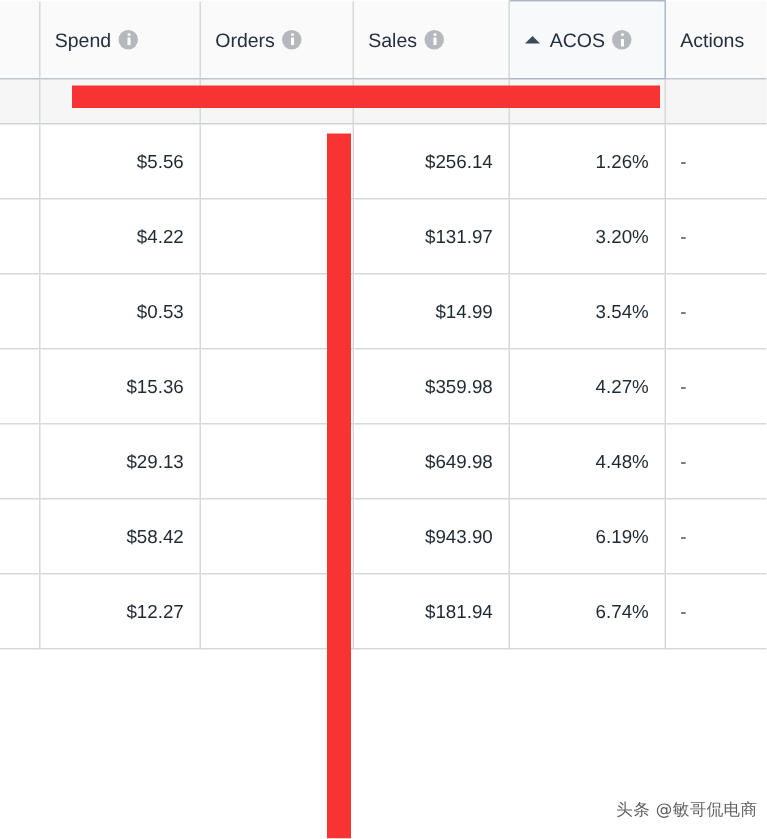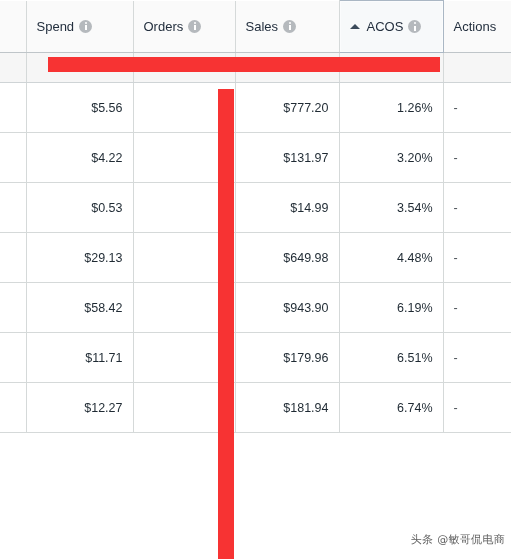--- a/index.html
+++ b/index.html
@@ -175,66 +175,66 @@
         <td></td>
         <td></td>
         <td></td>
         <td class="actions-td"></td>
       </tr>
 
     <tr class="data-row">
           <td class="handle-td"></td>
           <td>$5.56</td>
           <td></td>
-          <td>$777.20</td>
+          <td>$256.14</td>
           <td>1.26%</td>
           <td class="actions-td">-</td>
         </tr>
         <tr class="data-row">
           <td class="handle-td"></td>
           <td>$4.22</td>
           <td></td>
           <td>$131.97</td>
           <td>3.20%</td>
           <td class="actions-td">-</td>
         </tr>
         <tr class="data-row">
           <td class="handle-td"></td>
           <td>$0.53</td>
           <td></td>
           <td>$14.99</td>
           <td>3.54%</td>
+          <td class="actions-td">-</td>
+        </tr>
+        <tr class="data-row">
+          <td class="handle-td"></td>
+          <td>$15.36</td>
+          <td></td>
+          <td>$359.98</td>
+          <td>4.27%</td>
           <td class="actions-td">-</td>
         </tr>
         <tr class="data-row">
           <td class="handle-td"></td>
           <td>$29.13</td>
           <td></td>
           <td>$649.98</td>
           <td>4.48%</td>
           <td class="actions-td">-</td>
         </tr>
         <tr class="data-row">
           <td class="handle-td"></td>
           <td>$58.42</td>
           <td>1</td>
           <td>$943.90</td>
           <td>6.19%</td>
           <td class="actions-td">-</td>
         </tr>
         <tr class="data-row">
           <td class="handle-td"></td>
-          <td>$11.71</td>
-          <td></td>
-          <td>$179.96</td>
-          <td>6.51%</td>
-          <td class="actions-td">-</td>
-        </tr>
-        <tr class="data-row">
-          <td class="handle-td"></td>
           <td>$12.27</td>
           <td>0</td>
           <td>$181.94</td>
           <td>6.74%</td>
           <td class="actions-td">-</td>
         </tr>
       </tbody>
   </table>
 
   <div class="anno anno-h"></div>

